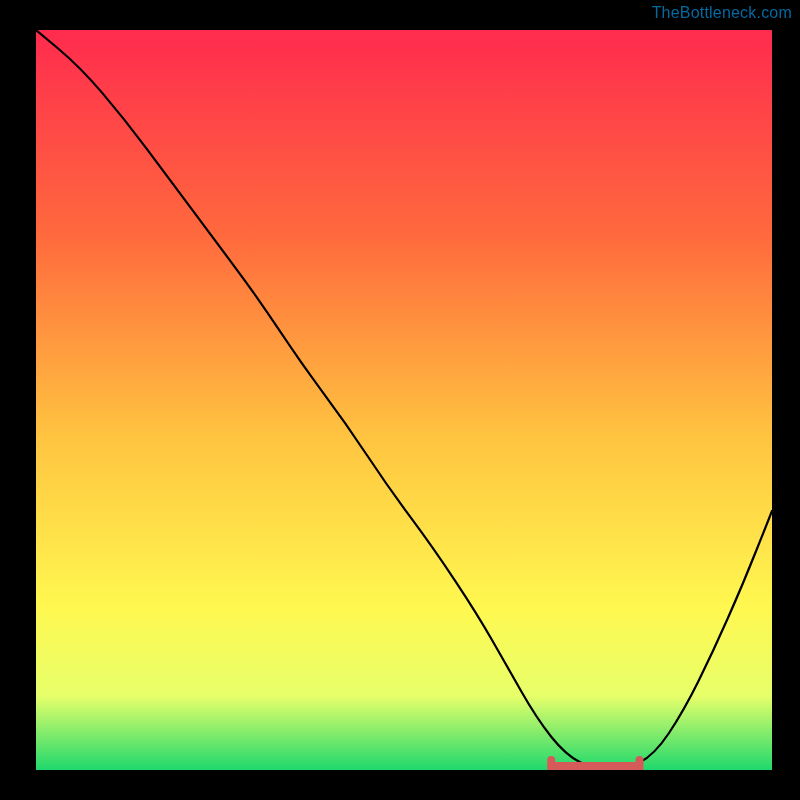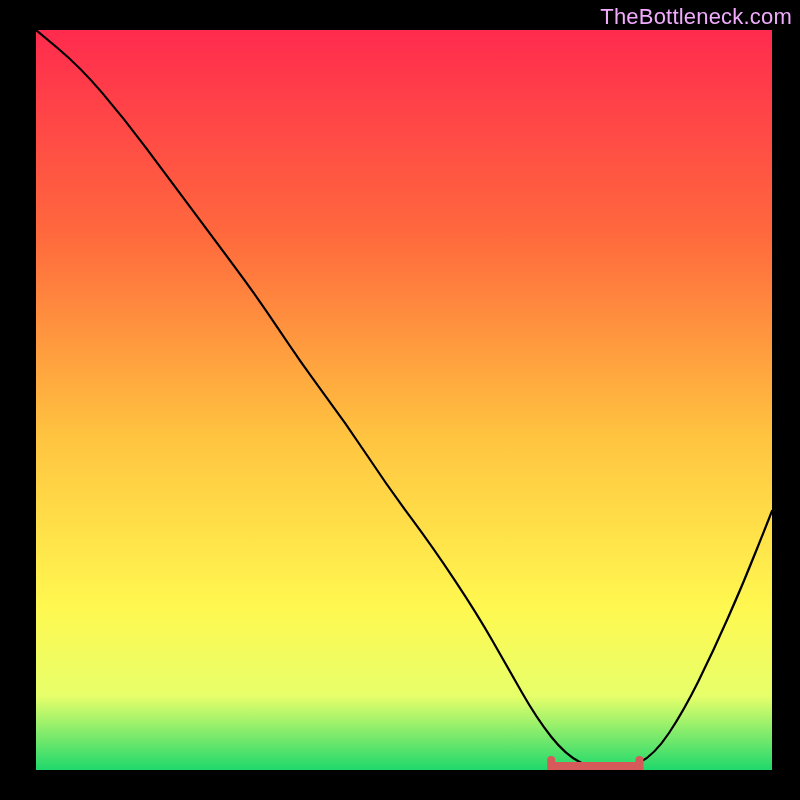--- a/index.html
+++ b/index.html
@@ -8,22 +8,22 @@
     height: 800px;
     background: #000;
     position: relative;
     font-family: Arial, Helvetica, sans-serif;
     overflow: hidden;
   }
   .attribution {
     position: absolute;
     top: 4px;
     right: 8px;
-    color: #f0abfc;
-    font-size: 22px;
+    color: #0369a1;
+    font-size: 16px;
     font-weight: 500;
     letter-spacing: 0.2px;
     z-index: 10;
   }
   .plot-area {
     position: absolute;
     left: 36px;
     top: 30px;
     width: 736px;
     height: 740px;

